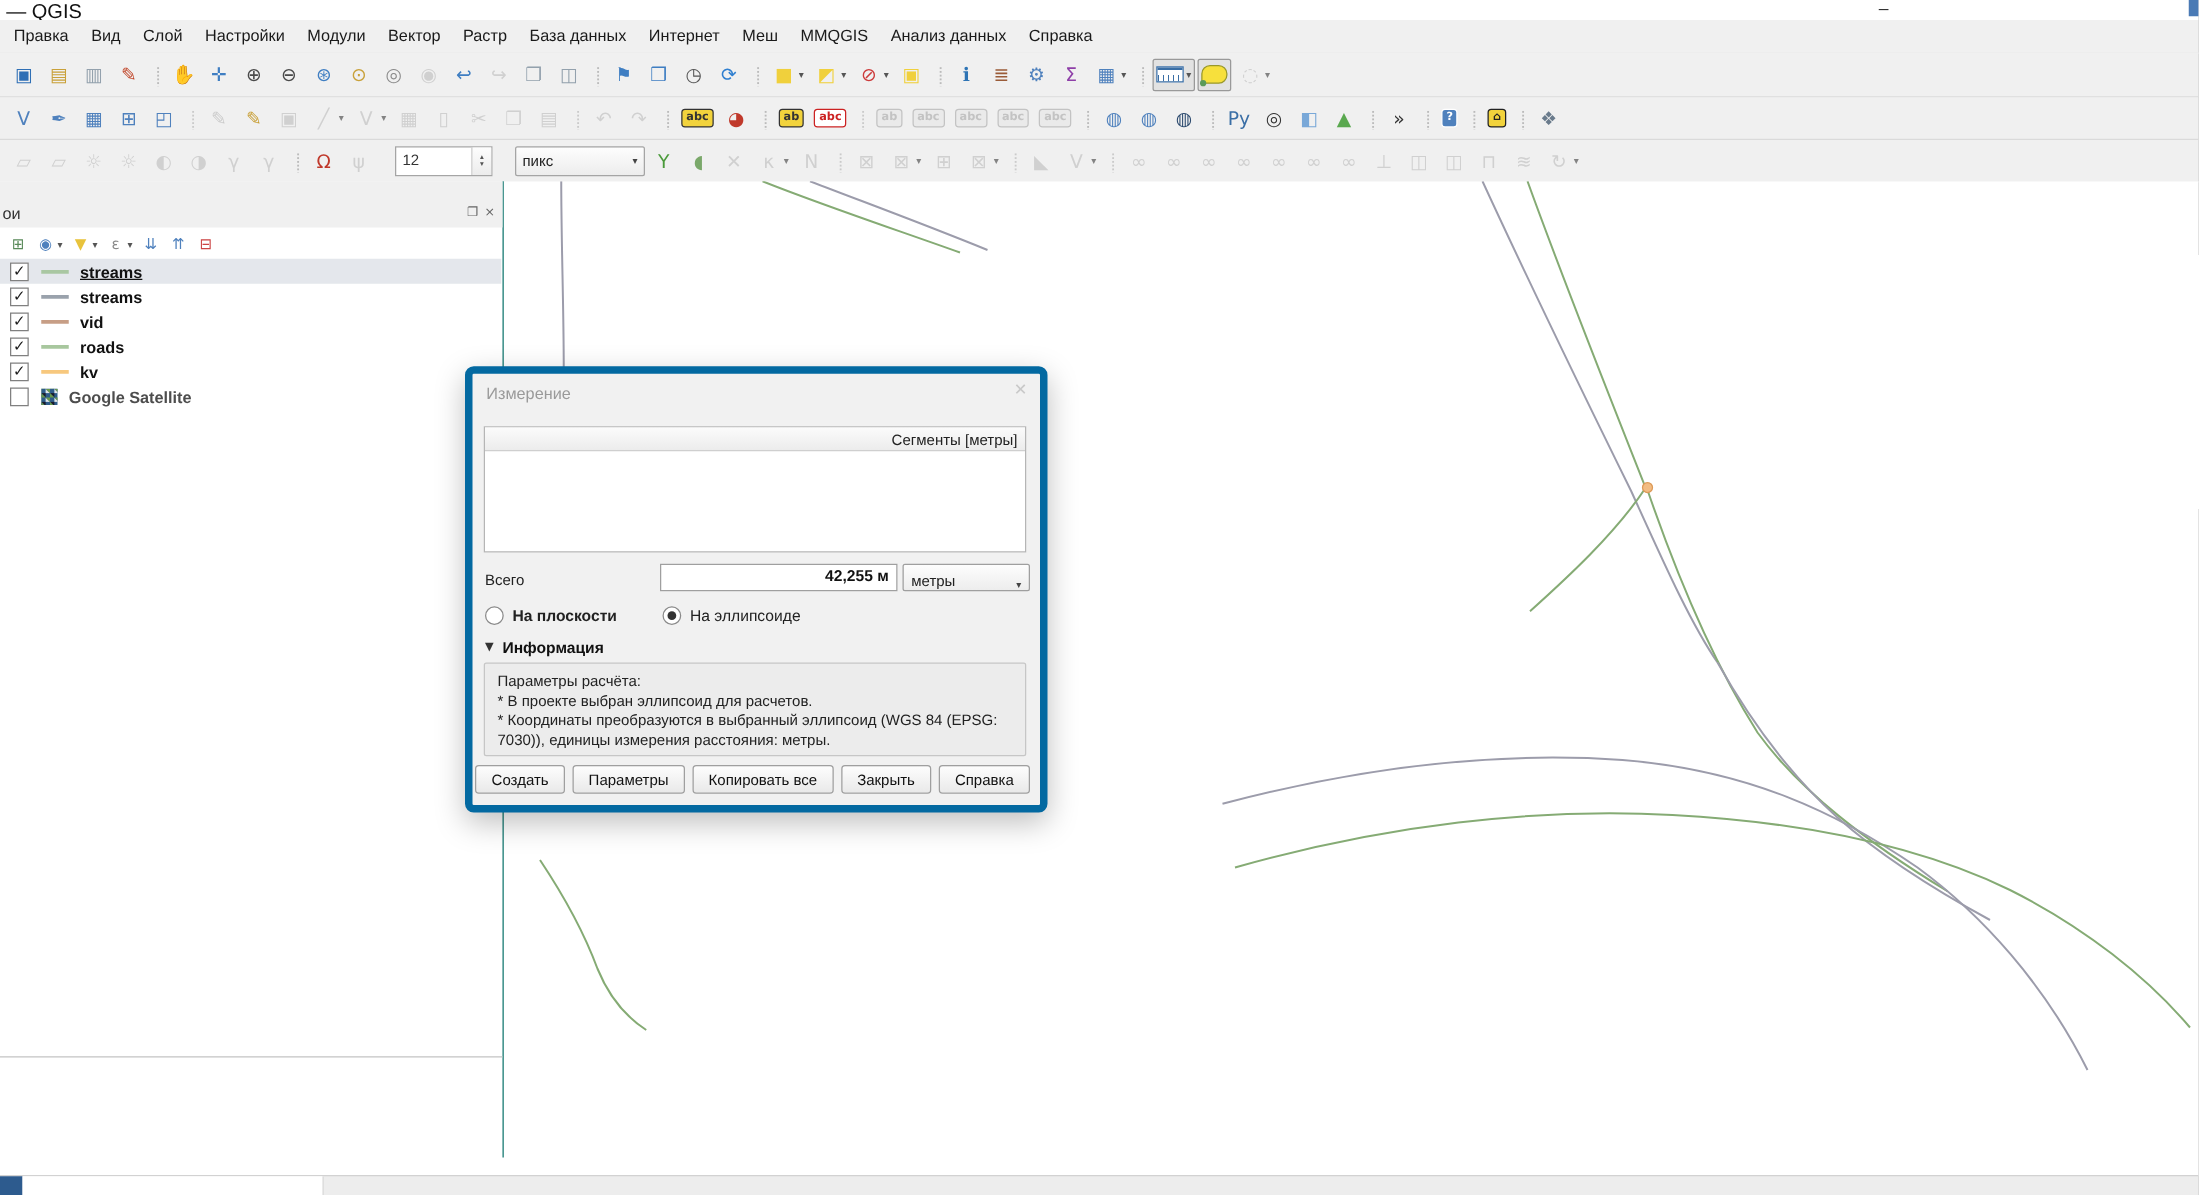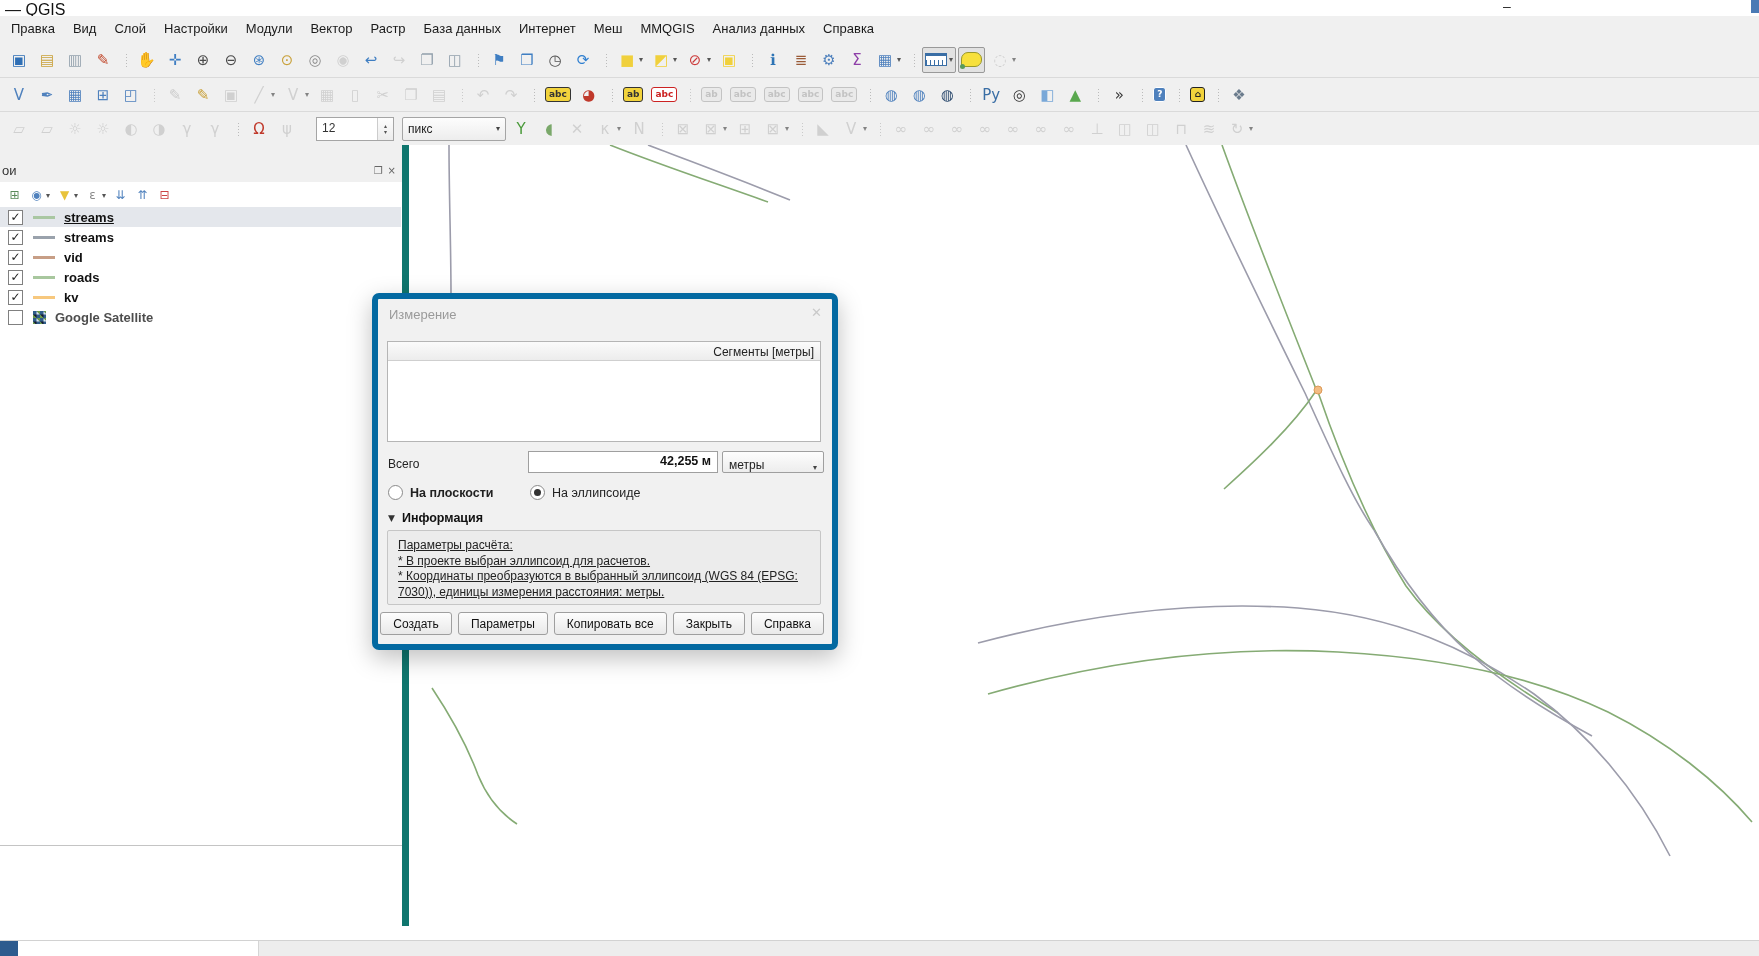--- a/index.html
+++ b/index.html
@@ -39,26 +39,26 @@
           border-radius:7px 7px 7px 2px;position:relative;}
   .tglyph.bubble::after{content:"";position:absolute;left:-2px;bottom:-3px;width:5px;height:5px;
           border-radius:50%;background:#5a9a5a;}
   .spinbox{display:inline-flex;align-items:stretch;height:22px;border:1px solid #a5a5a5;background:#fff;
           margin-left:14px;width:76px;}
   .spinval{flex:1;font-size:12px;padding:3px 0 0 5px;color:#333;}
   .spinbtns{display:flex;flex-direction:column;justify-content:center;align-items:center;
           border-left:1px solid #ccc;width:15px;background:linear-gradient(#fdfdfd,#ececec);}
   .spinbtns i{font-style:normal;font-size:6px;line-height:6px;color:#555;}
   .combo{display:inline-flex;align-items:center;justify-content:space-between;height:22px;
-          border:1px solid #a5a5a5;background:linear-gradient(#fdfdfd,#ededed);margin-left:6px;
+          border:1px solid #a5a5a5;background:linear-gradient(#fdfdfd,#ededed);margin-left:16px;
           padding:0 5px;font-size:12px;color:#222;width:92px;border-radius:2px;}
   .carrow{font-size:8px;color:#444;}
   
   .layers-panel{position:absolute;left:0;top:145px;width:402px;bottom:30px;background:#fff;
-          border-right:7px solid #0f766e;}
+          border-right:1px solid #0f766e;}
   .panel-head{position:absolute;top:0;left:0;right:0;height:37px;background:#f0f0f0;}
   .panel-title{position:absolute;left:2px;top:18px;font-size:13px;color:#333;}
   .panel-winbtns{position:absolute;right:6px;top:21px;display:flex;gap:5px;}
   .panel-winbtns span{font-size:10px;color:#666;line-height:10px;font-family:"DejaVu Sans",sans-serif;}
   .panel-tools{position:absolute;top:38px;left:4px;right:0;height:24px;display:flex;align-items:center;gap:1px;}
   .panel-tools .tool{height:20px;}
   .panel-tools .tglyph{font-size:12px;width:15px;line-height:15px;}
   .layer-tree{position:absolute;top:62px;left:0;right:1px;}
   .layer-row{display:flex;align-items:center;height:20px;padding-left:8px;}
   .layer-row.sel{background:#e4e7ec;}
@@ -98,21 +98,21 @@
   .radio{position:absolute;top:186px;display:flex;align-items:center;gap:7px;font-size:12.5px;color:#222;}
   .radio-1{left:10px;font-weight:bold;} .radio-2{left:152px;}
   .rdot{width:13px;height:13px;border-radius:50%;border:1px solid #8a8a8a;background:#fff;
         display:inline-flex;align-items:center;justify-content:center;flex:none;}
   .rdot.on::after{content:"";width:7px;height:7px;border-radius:50%;background:#333;}
   .info-header{position:absolute;left:10px;top:212px;display:flex;align-items:center;gap:7px;
         font-size:12.5px;font-weight:bold;color:#111;}
   .tri{font-size:9px;color:#333;font-family:"DejaVu Sans",sans-serif;}
   .groupbox{position:absolute;left:9px;top:231px;width:434px;height:75px;background:#ececec;
         border:1px solid #c6c6c6;border-radius:2px;box-sizing:border-box;padding:7px 10px;
-        font-size:12px;color:#222;line-height:15.5px;text-decoration:underline;}
+        font-size:12px;color:#222;line-height:15.5px;}
   .btnrow{position:absolute;right:8px;top:313px;display:flex;gap:6px;}
   .dbtn{height:23px;padding:0 12px;background:linear-gradient(#fdfdfd,#e9e9e9);
         border:1px solid #9f9f9f;border-radius:3px;font-size:12px;color:#111;font-family:inherit;}
   
   .statusbar{position:absolute;left:0;right:0;bottom:0;height:15px;background:#ededed;border-top:1px solid #d2d2d2;}
   .sb-logo{position:absolute;left:0;top:0;width:18px;height:15px;background:#2d5b8e;}
   .sb-locator{position:absolute;left:18px;top:0;width:240px;height:15px;background:#fff;border-right:1px solid #d5d5d5;}
 </style>
 </head>
 <body>

